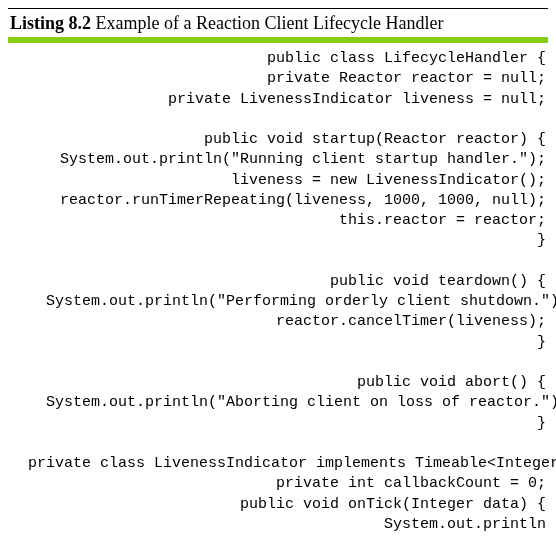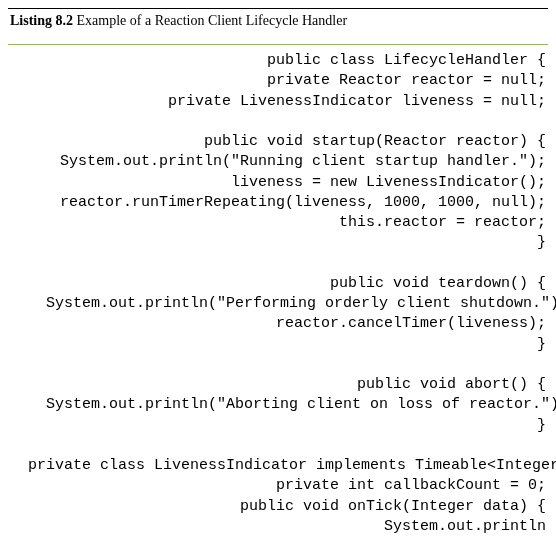--- a/index.html
+++ b/index.html
@@ -11,23 +11,23 @@
       font-family: "Times New Roman", Times, serif;
       background: #fff;
       padding: 8px;
       width: 556px;
     }
     .listing-container {
       border-top: 1px solid #000;
       border-bottom: 1px solid #000;
     }
     .listing-header {
-      padding: 4px 2px 15px 2px;
-      border-bottom: 1px solid #84cc16;
-      font-size: 14px;
+      padding: 4px 2px 3px 2px;
+      border-bottom: 6px solid #84cc16;
+      font-size: 18px;
     }
     .listing-label {
       font-weight: bold;
     }
     .code-block {
       font-family: "Courier New", Courier, monospace;
       font-size: 15px;
       line-height: 1.35;
       white-space: pre;
       padding: 6px 2px 12px 2px;

